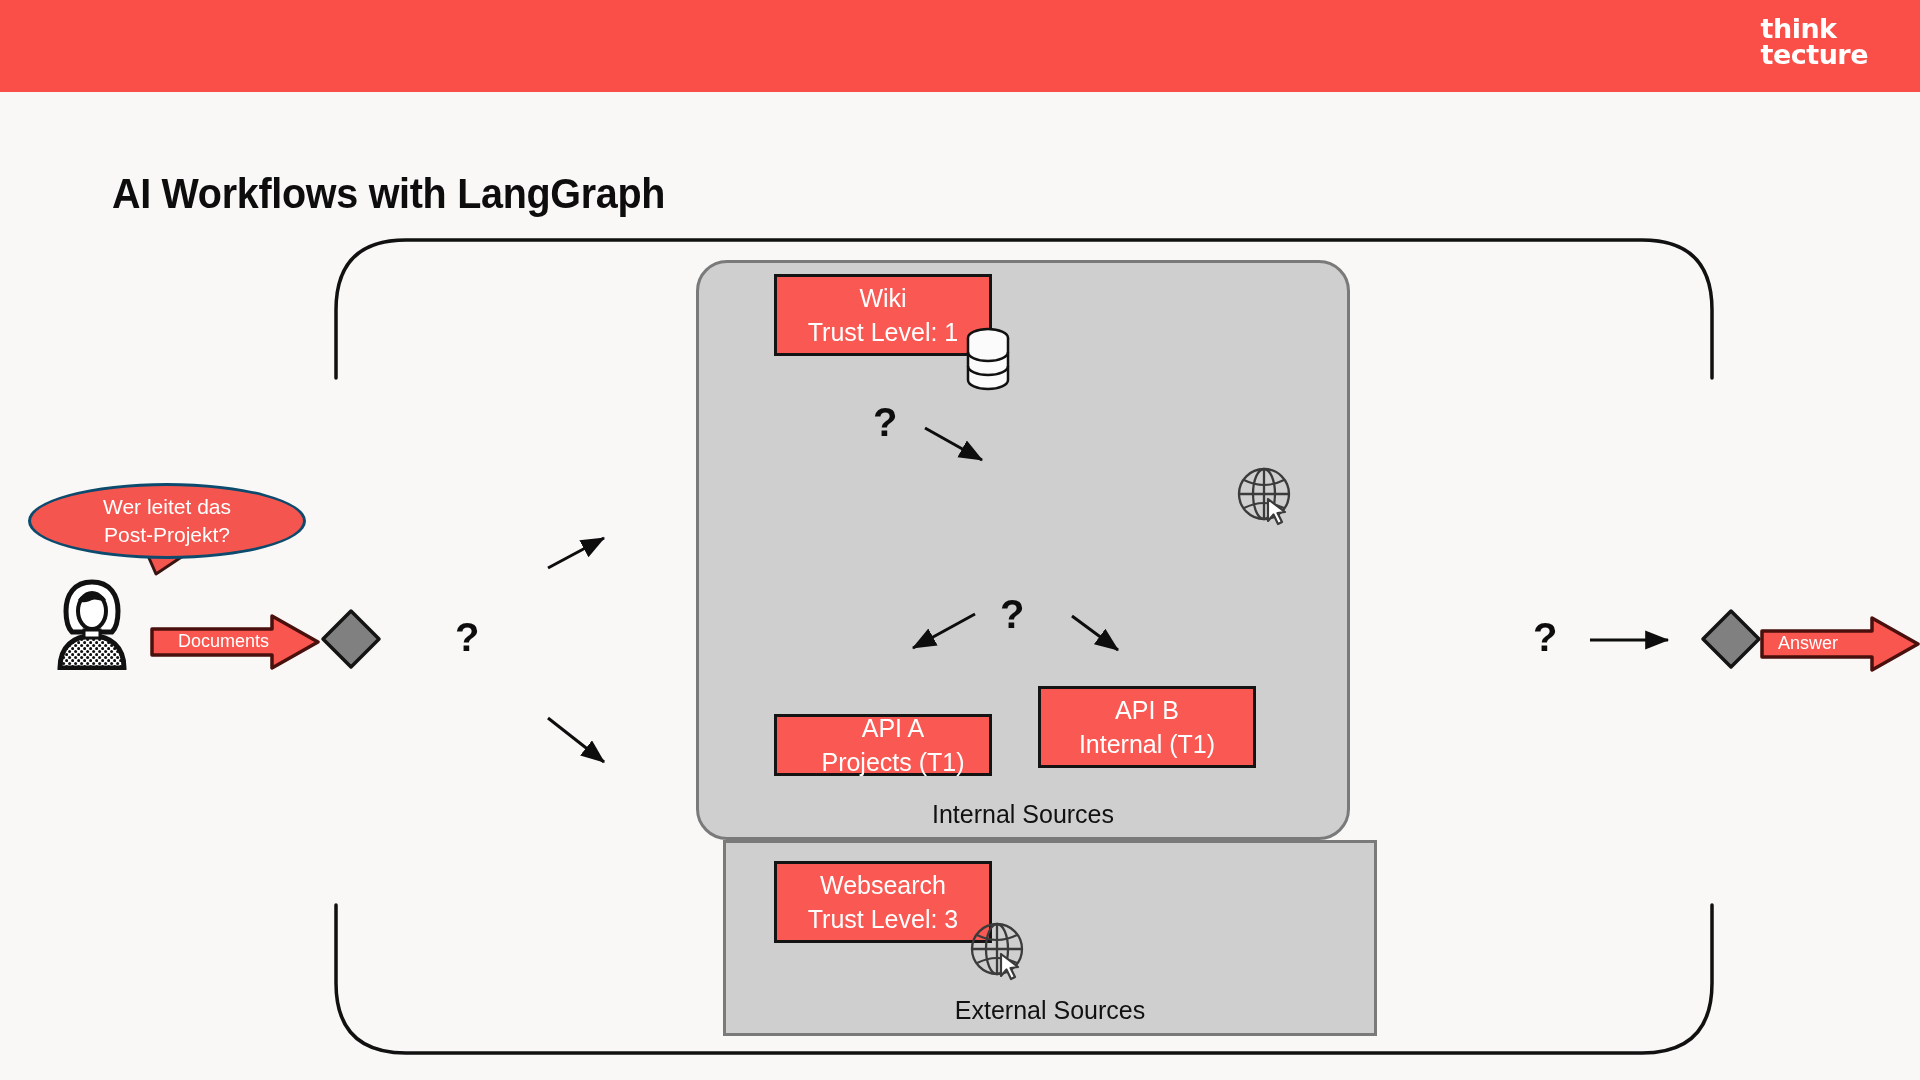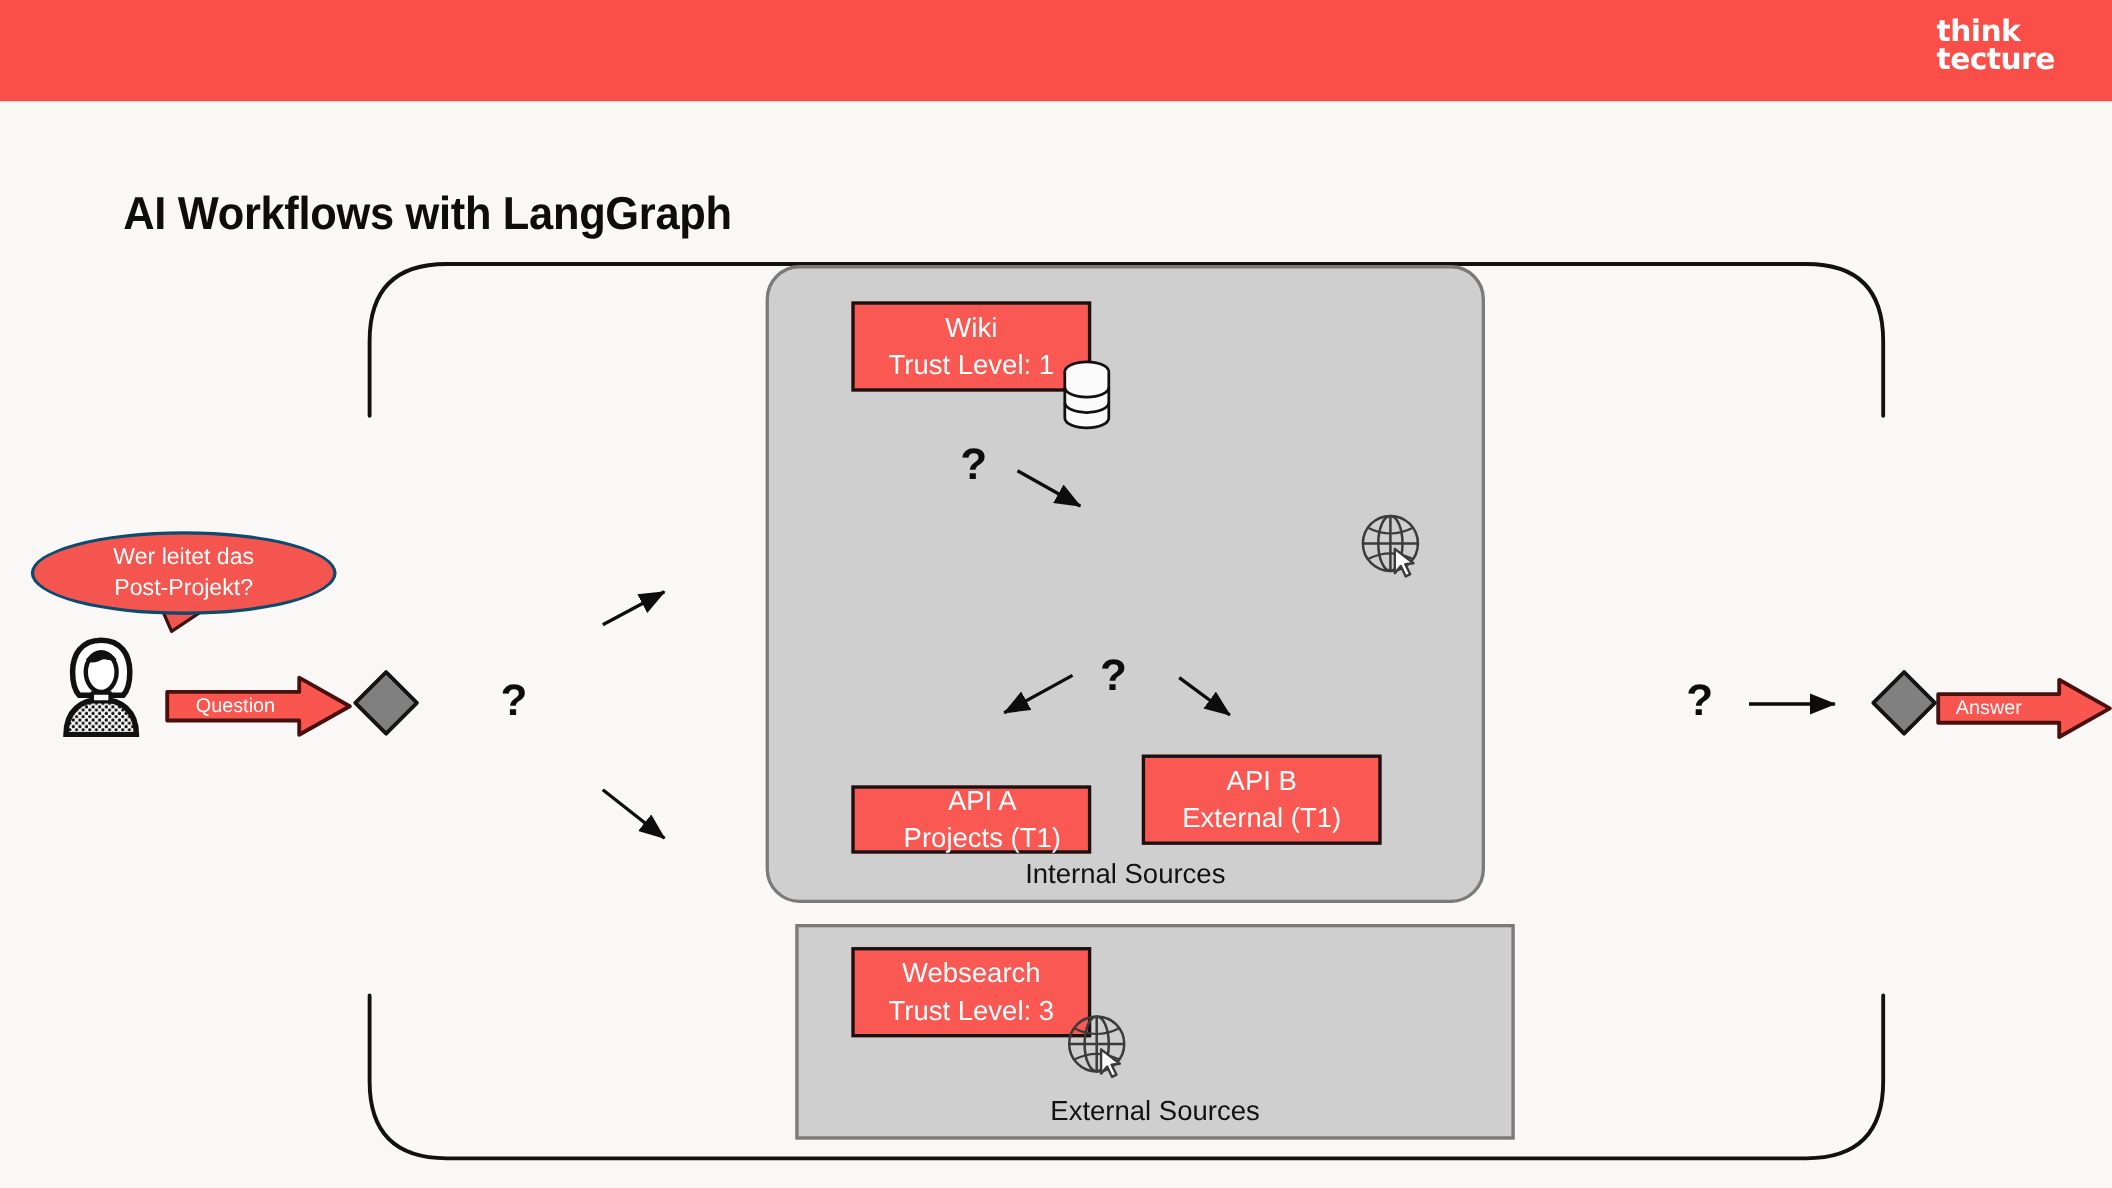--- a/index.html
+++ b/index.html
@@ -66,21 +66,21 @@
     pointer-events: none;
   }
 
   
   .group-box {
     position: absolute;
     background: #cfcfcf;
     border: 3px solid #7a7a7a;
     box-sizing: border-box;
   }
-  .group-internal { left: 696px; top: 241px; width: 654px; height: 580px; border-radius: 31px; }
+  .group-internal { left: 696px; top: 260px; width: 654px; height: 580px; border-radius: 31px; }
   .group-external { left: 723px; top: 840px; width: 654px; height: 196px; text-decoration: underline; }
   .group-label {
     position: absolute;
     left: 0; right: 0;
     bottom: 8px;
     text-align: center;
     font-size: 25px;
     color: #111;
     font-family: "Liberation Sans", sans-serif;
   }
@@ -236,21 +236,21 @@
     <line x1="29" y1="4" x2="29" y2="54" stroke="#3b3b3b" stroke-width="2.3"></line>
     <path d="M9 15 Q29 25 49 15" fill="none" stroke="#3b3b3b" stroke-width="2"></path>
     <path d="M9 43 Q29 33 49 43" fill="none" stroke="#3b3b3b" stroke-width="2"></path>
     <path d="M33 34 L33 56 L38.5 49.5 L43 59 L47 57 L42.5 48 L50 47 Z" fill="#ffffff" stroke="#3b3b3b" stroke-width="2.2" stroke-linejoin="round"></path>
   </svg>
 
   <div class="node node-apia">API A
 Projects (T1)</div>
 
   <div class="node node-apib">API B
-External (T1)</div>
+Internal (T1)</div>
 
   <div class="node node-websearch">Websearch
 Trust Level: 3</div>
   <svg class="icon-abs icon-globe-2" width="62" height="62" viewBox="0 0 62 62" xmlns="http://www.w3.org/2000/svg">
     <circle cx="29" cy="29" r="25" fill="none" stroke="#3b3b3b" stroke-width="2.3"></circle>
     <ellipse cx="29" cy="29" rx="11" ry="25" fill="none" stroke="#3b3b3b" stroke-width="2.3"></ellipse>
     <line x1="4" y1="29" x2="54" y2="29" stroke="#3b3b3b" stroke-width="2.3"></line>
     <line x1="29" y1="4" x2="29" y2="54" stroke="#3b3b3b" stroke-width="2.3"></line>
     <path d="M9 15 Q29 25 49 15" fill="none" stroke="#3b3b3b" stroke-width="2"></path>
     <path d="M9 43 Q29 33 49 43" fill="none" stroke="#3b3b3b" stroke-width="2"></path>
@@ -316,21 +316,21 @@
     <path d="M28 22 C33 13 52 13 56 22 C50 24 46 20 42 22 C38 24 33 26 28 22 Z" fill="#111111"></path>
 
     <path d="M10 90 C10 68 24 58 42 58 C60 58 74 68 74 90 Z" fill="url(#shirtdots)" stroke="#111111" stroke-width="5"></path>
 
     <path d="M34 52 L34 60 L50 60 L50 52 Z" fill="#ffffff" stroke="#111111" stroke-width="3"></path>
   </svg>
 
   <svg class="block-arrow ba-question" width="170" height="58" viewBox="0 0 170 58" xmlns="http://www.w3.org/2000/svg">
     <path d="M2 16 L122 16 L122 3 L168 29 L122 55 L122 42 L2 42 Z" fill="#f8564f" stroke="#4a100d" stroke-width="3.5" stroke-linejoin="round"></path>
   </svg>
-  <div class="block-arrow-label bal-question">Question</div>
+  <div class="block-arrow-label bal-question">Documents</div>
 
   <svg class="diamond diamond-left" width="62" height="62" viewBox="0 0 62 62" xmlns="http://www.w3.org/2000/svg">
     <path d="M31 3 L59 31 L31 59 L3 31 Z" fill="#808080" stroke="#141414" stroke-width="3.5" stroke-linejoin="round"></path>
   </svg>
 
   <svg class="diamond diamond-right" width="62" height="62" viewBox="0 0 62 62" xmlns="http://www.w3.org/2000/svg">
     <path d="M31 3 L59 31 L31 59 L3 31 Z" fill="#808080" stroke="#141414" stroke-width="3.5" stroke-linejoin="round"></path>
   </svg>
 
   <svg class="block-arrow ba-answer" width="160" height="58" viewBox="0 0 160 58" xmlns="http://www.w3.org/2000/svg">

